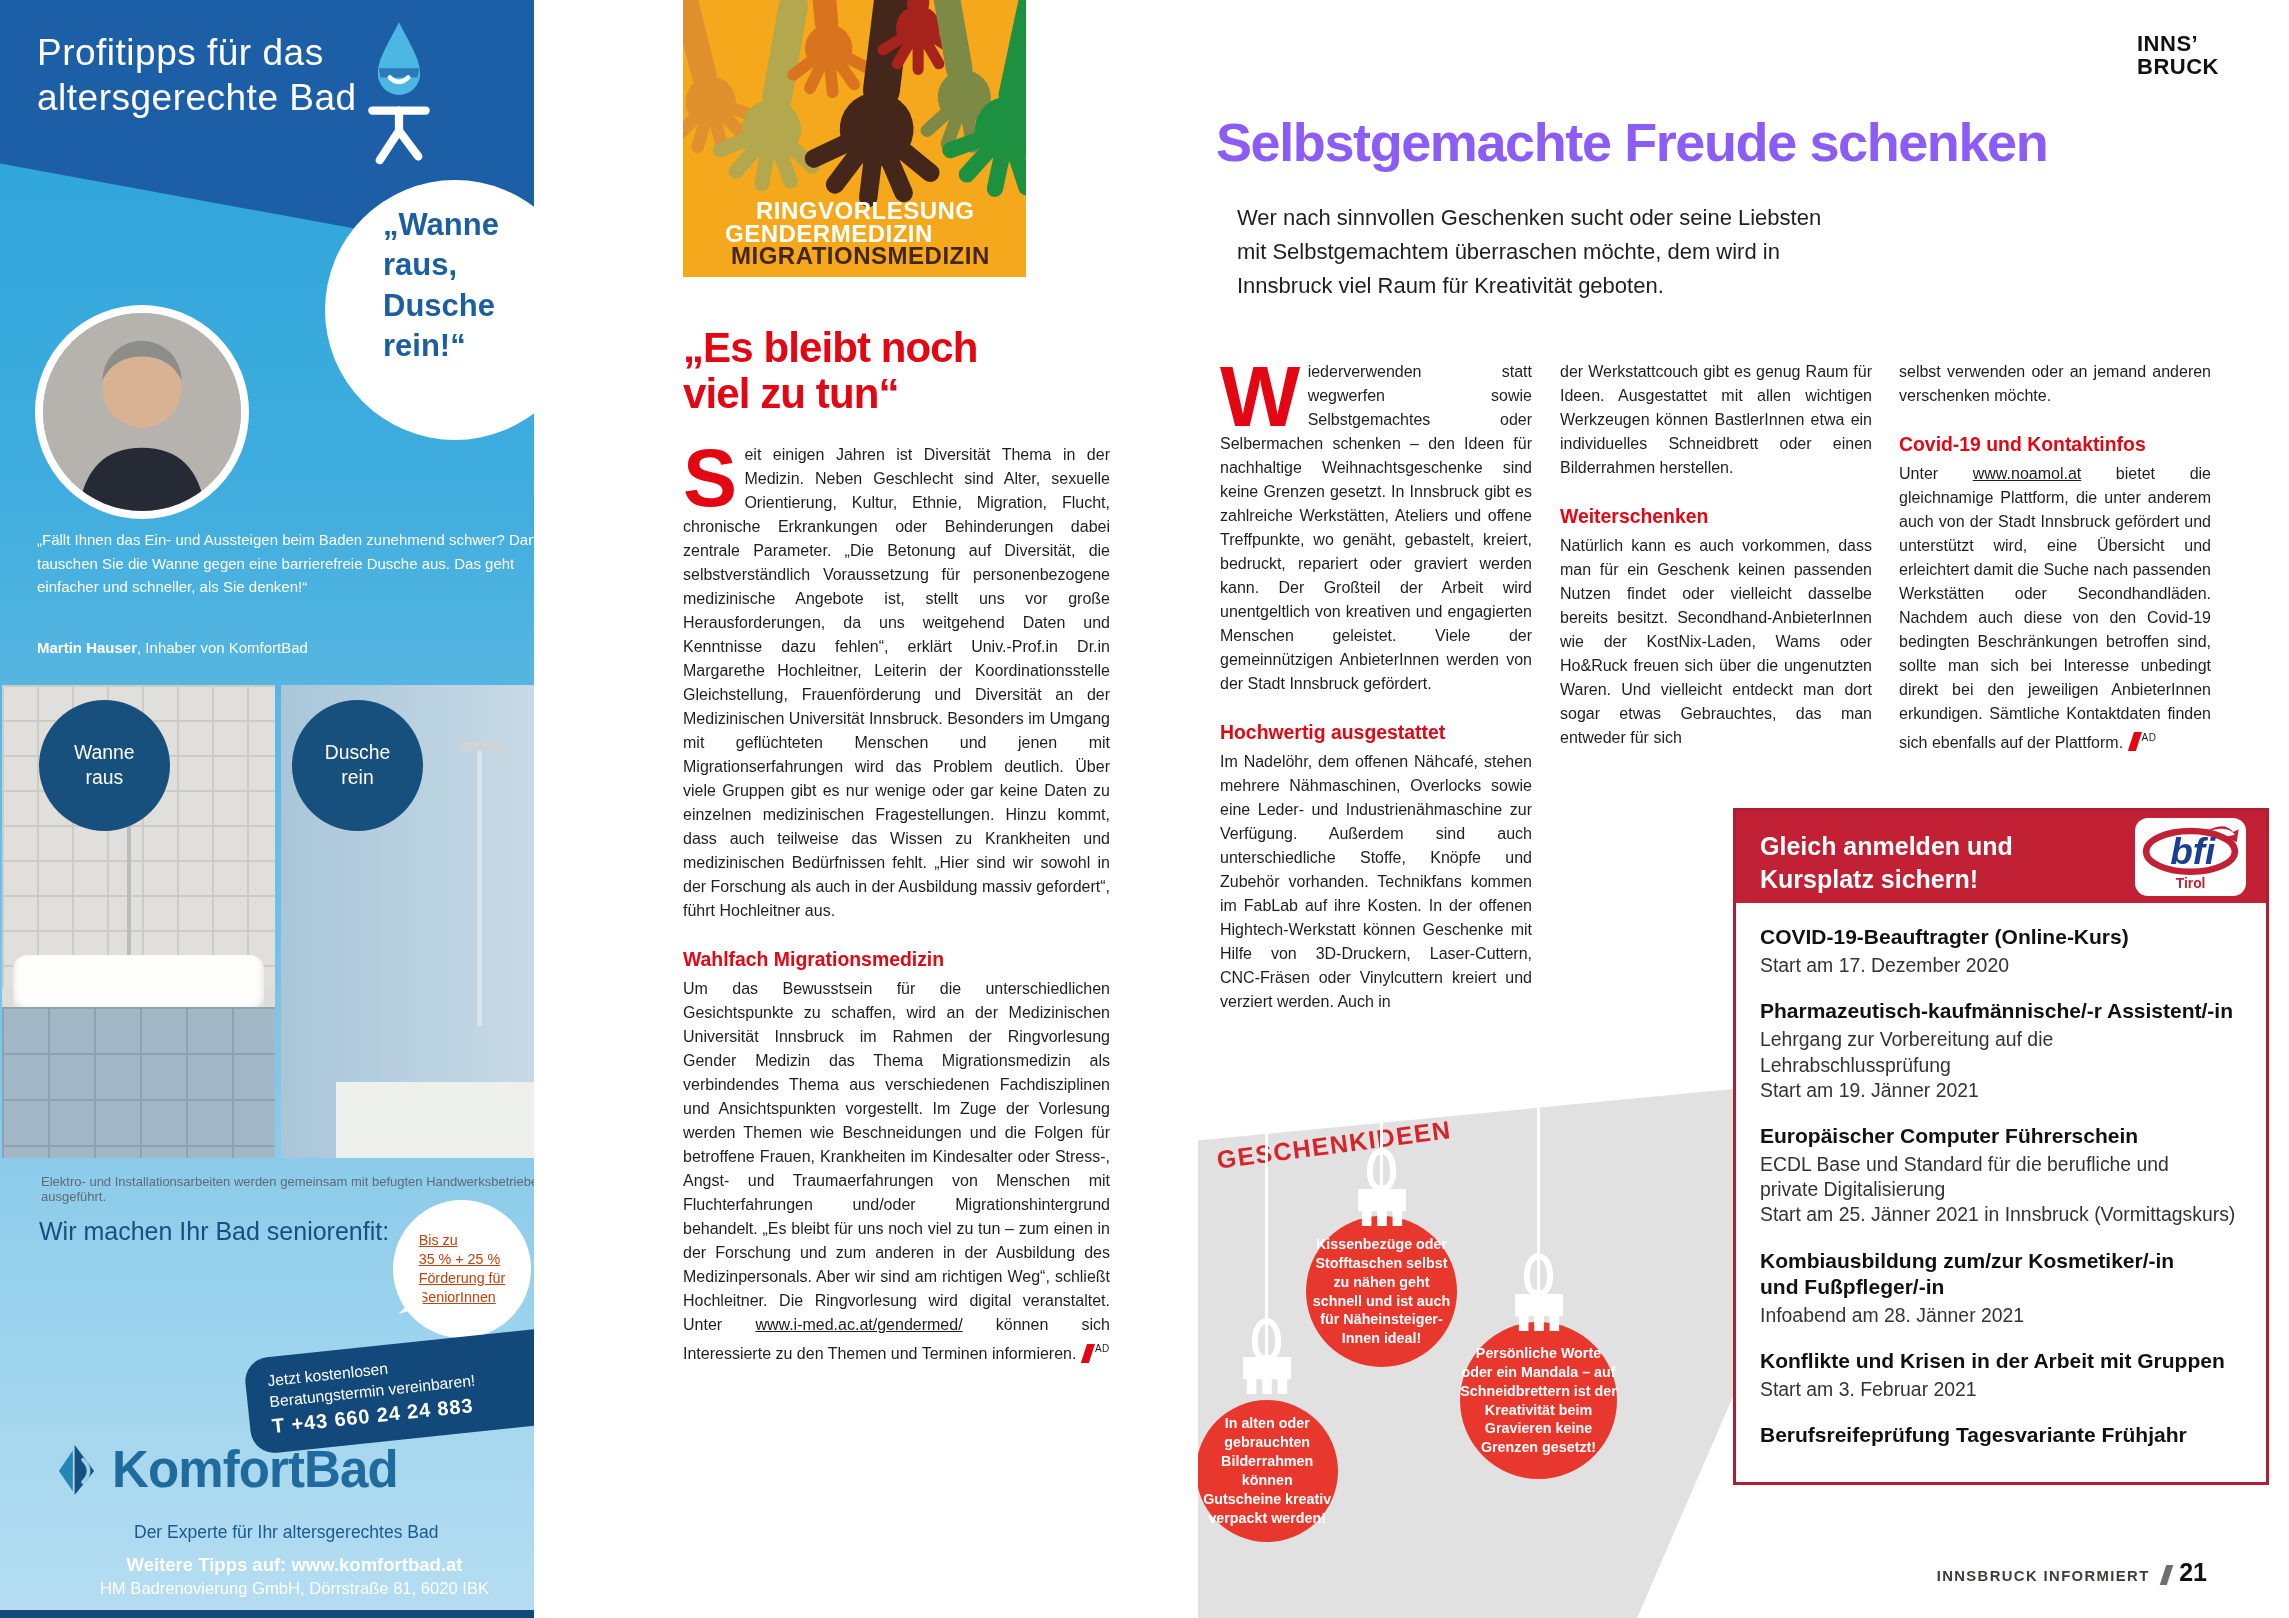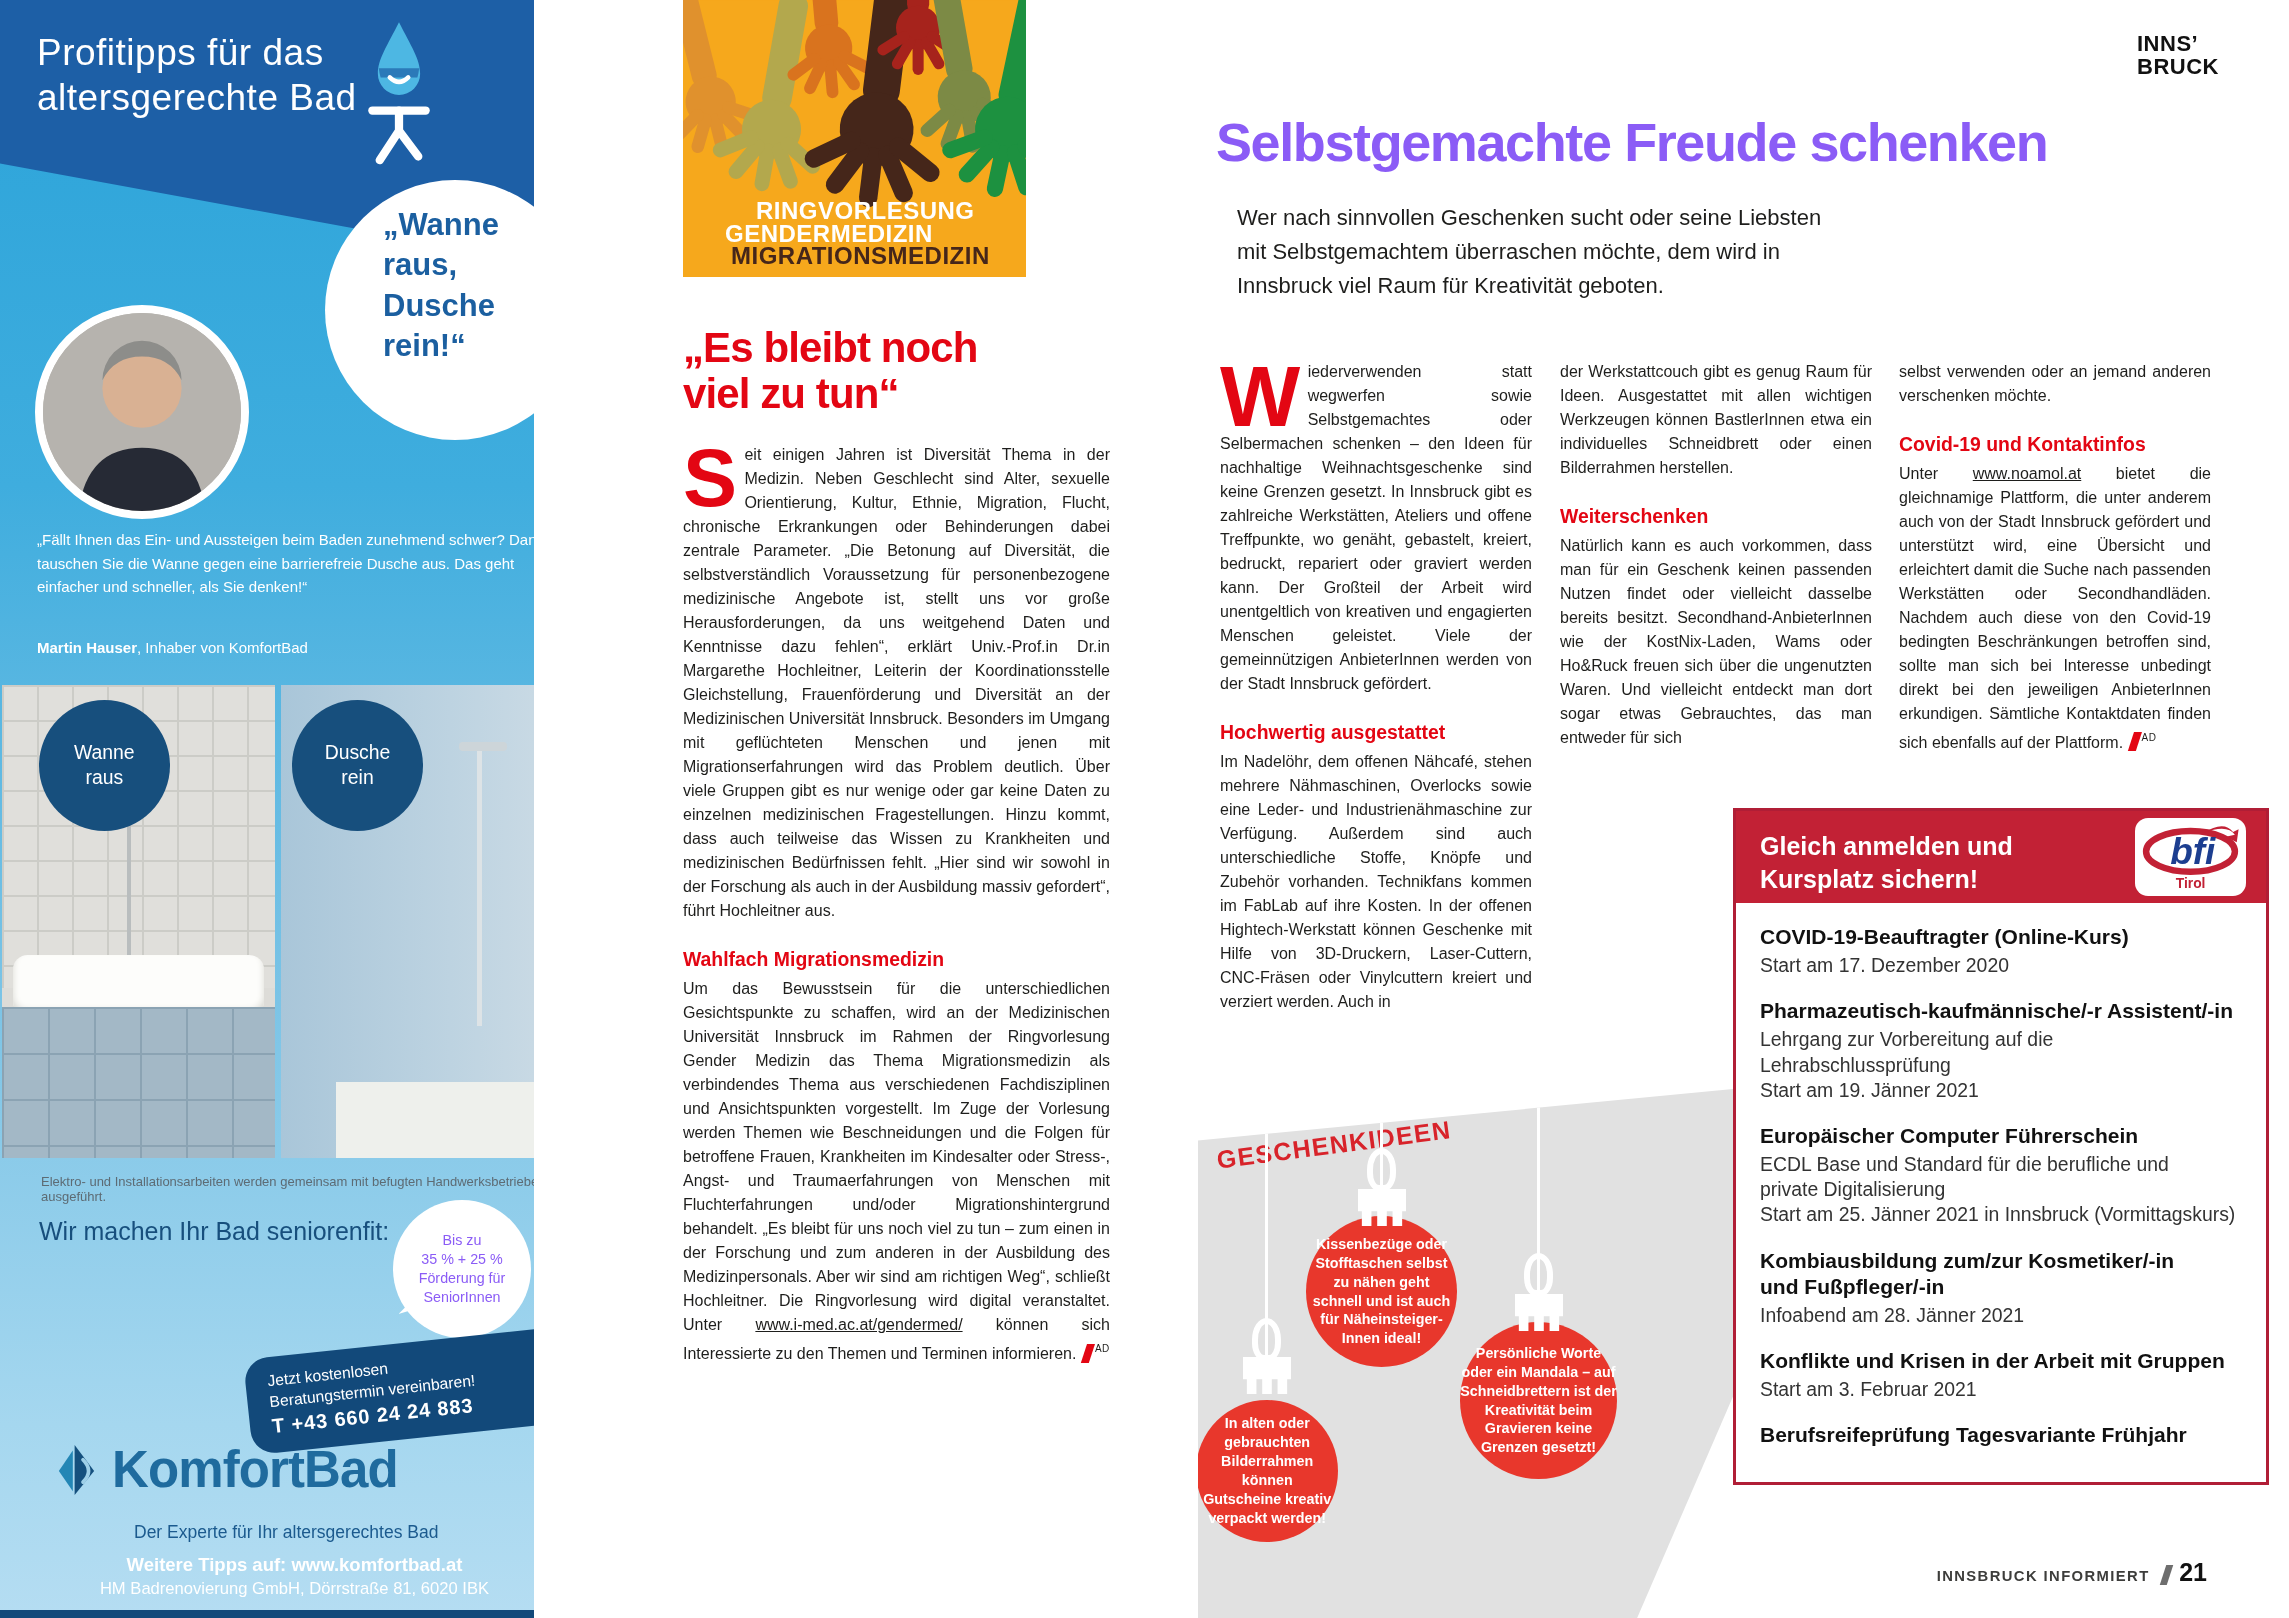--- a/index.html
+++ b/index.html
@@ -31,21 +31,21 @@
   .sh-head{position:absolute;left:58%;top:12%;width:48px;height:9.2px;background:#cdd5d9;border-radius:3.7px;}
   .badge{position:absolute;width:131px;height:131px;border-radius:50%;background:#174f7d;color:#fff;
      display:flex;align-items:center;justify-content:center;text-align:center;font-size:19.4px;line-height:1.3;}
   #kb-disclaimer{left:41px;top:1161px;width:517px;font-size:13px;color:#5d6b74;}
   #kb-list-title{left:39px;top:1192px;font-size:25px;color:#174f7d;font-weight:400;}
   #kb-list{left:39px;top:1227px;font-size:22px;line-height:28px;color:#174f7d;}
   #kb-promo{left:393px;top:1200px;width:138px;height:138px;background:#fff;border-radius:50%;
      display:flex;align-items:center;justify-content:center;}
   #kb-promo:after{content:"";position:absolute;left:5.5px;bottom:24px;width:24px;height:24px;background:#fff;
      clip-path:polygon(0 100%,100% 0,100% 70%);}
-  #kb-promo span{font-size:14.3px;line-height:1.32;color:#8b5cf6;text-align:center;}
+  #kb-promo span{font-size:14.3px;line-height:1.32;color:#c2410c;text-align:left;text-decoration:underline;}
   #kb-cta{left:247px;top:1340px;width:329px;padding:13px 22px 14.8px;background:#12497a;border-radius:24px;
      transform:rotate(-6deg);color:#fff;}
   #kb-cta .l{font-size:15.7px;line-height:1.35;}
   #kb-cta .ph{font-size:20px;font-weight:bold;letter-spacing:0.9px;margin-top:2.8px;}
   #kb-brand{left:57px;top:1440px;display:flex;align-items:center;gap:16px;}
   #kb-brand span{font-size:51px;font-weight:600;color:#1f6b9e;letter-spacing:-0.9px;}
   #kb-tagline{left:134px;top:1504px;font-size:17.5px;color:#1b5a8e;}
   #kb-tips{left:0;top:1535px;width:589px;text-align:center;font-size:18.5px;font-weight:600;color:#fff;}
   #kb-address{left:0;top:1562px;width:589px;text-align:center;font-size:16.6px;color:#fff;}
   #kb-credit{left:557px;top:1606px;font-size:11px;color:#1a3a52;transform:rotate(-90deg);transform-origin:left top;}

